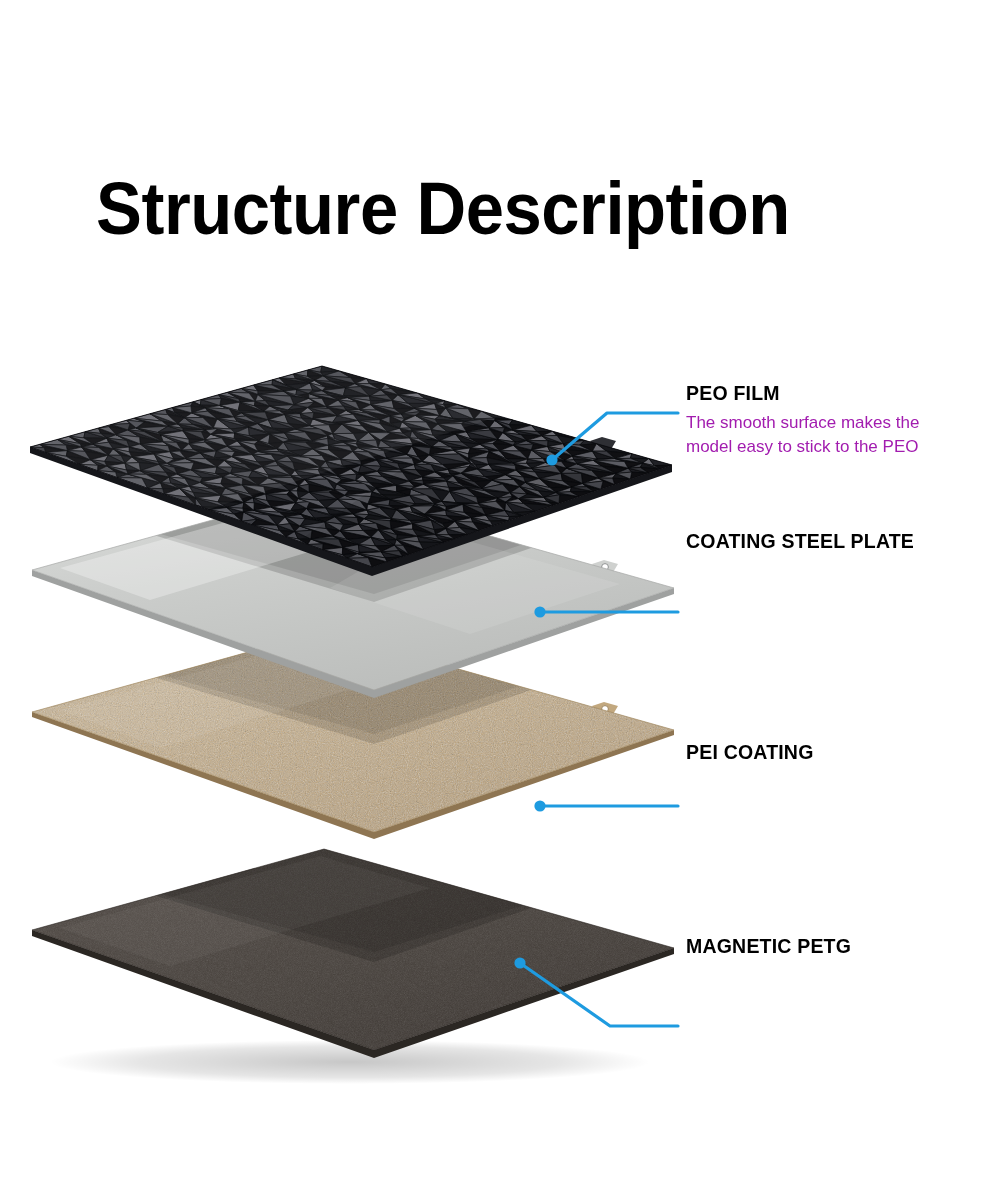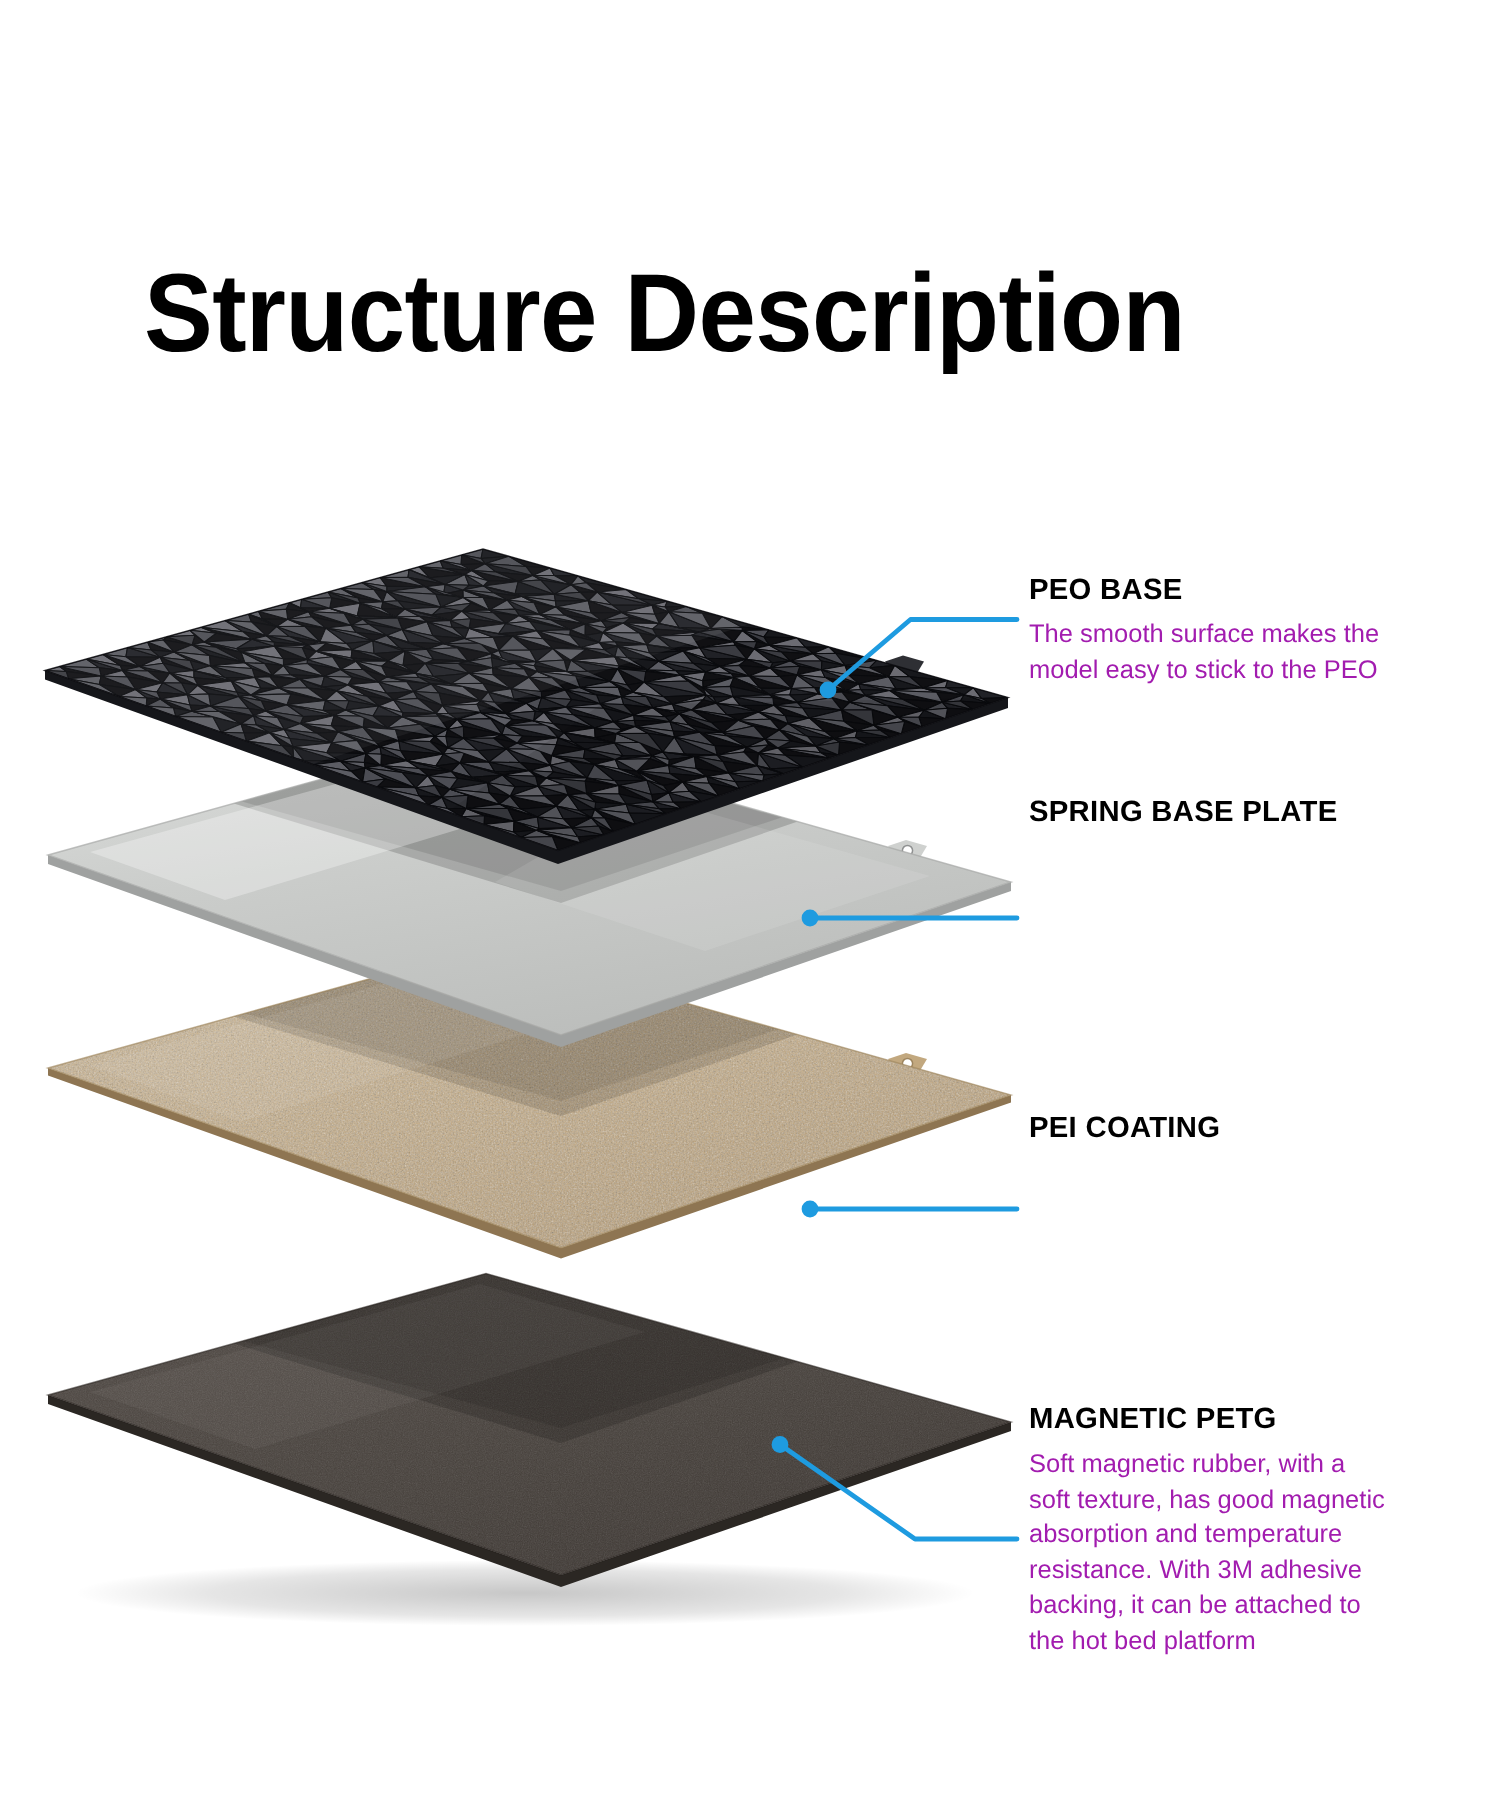--- a/index.html
+++ b/index.html
@@ -1540,36 +1540,30 @@
     </g>
     <g fill="#1E9BE0">
       <circle cx="552" cy="460" r="5.6"></circle>
       <circle cx="540" cy="612" r="5.6"></circle>
       <circle cx="540" cy="806" r="5.6"></circle>
       <circle cx="520" cy="963" r="5.6"></circle>
     </g>
   </svg>
 
   <div class="callout c-peo">
-    <p class="callout-title">PEO BASE</p>
+    <p class="callout-title">PEO FILM</p>
     <p class="callout-body">The smooth surface makes the
 model easy to stick to the PEO</p>
   </div>
 
   <div class="callout c-spring">
-    <p class="callout-title">SPRING BASE PLATE</p>
+    <p class="callout-title">COATING STEEL PLATE</p>
   </div>
 
   <div class="callout c-pei">
     <p class="callout-title">PEI COATING</p>
   </div>
 
   <div class="callout c-mag">
     <p class="callout-title">MAGNETIC PETG</p>
-    <p class="callout-body">Soft magnetic rubber, with a
-soft texture, has good magnetic
-absorption and temperature
-resistance. With 3M adhesive
-backing, it can be attached to
-the hot bed platform</p>
   </div>
 
 </div>
 
 </body></html>

